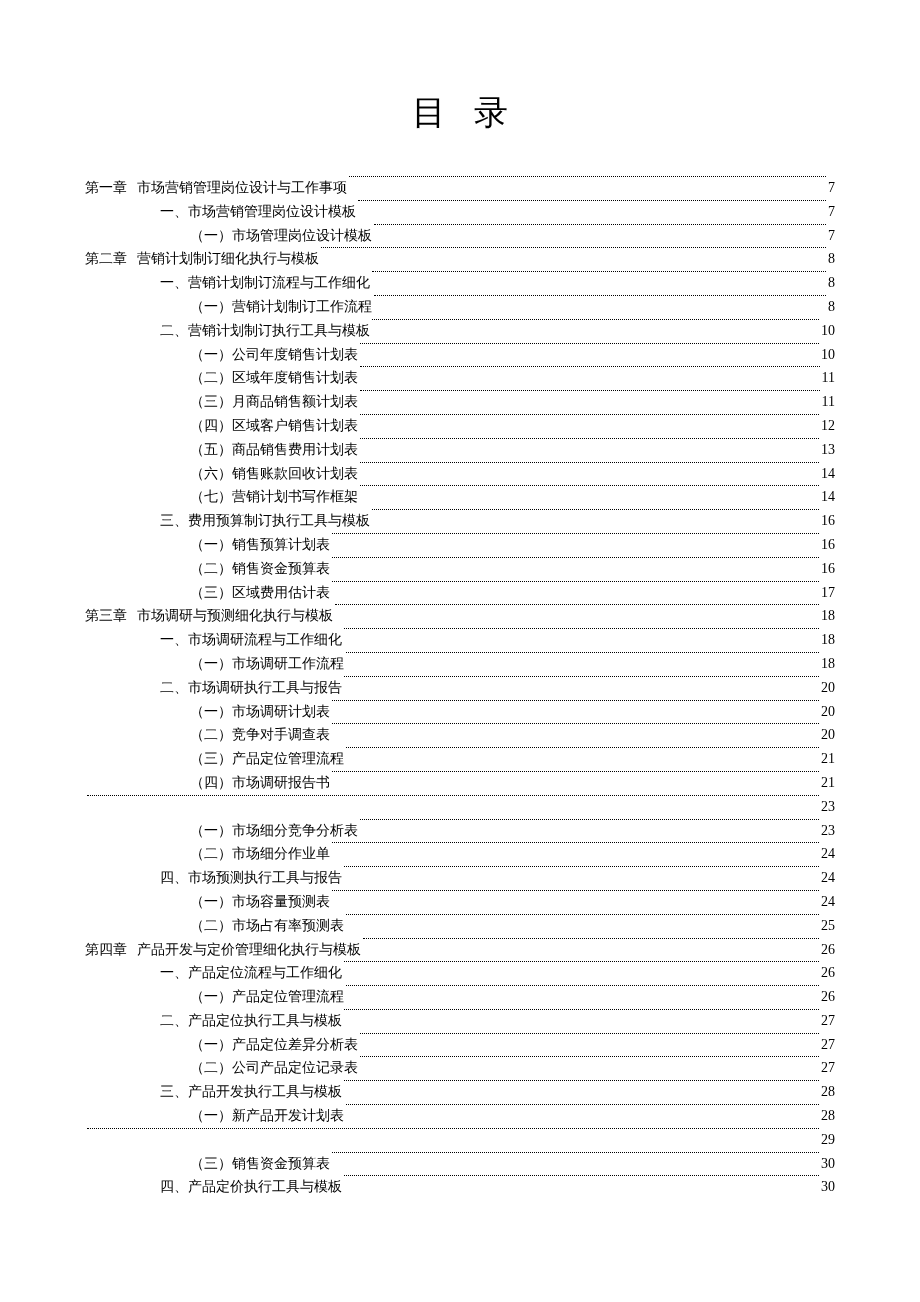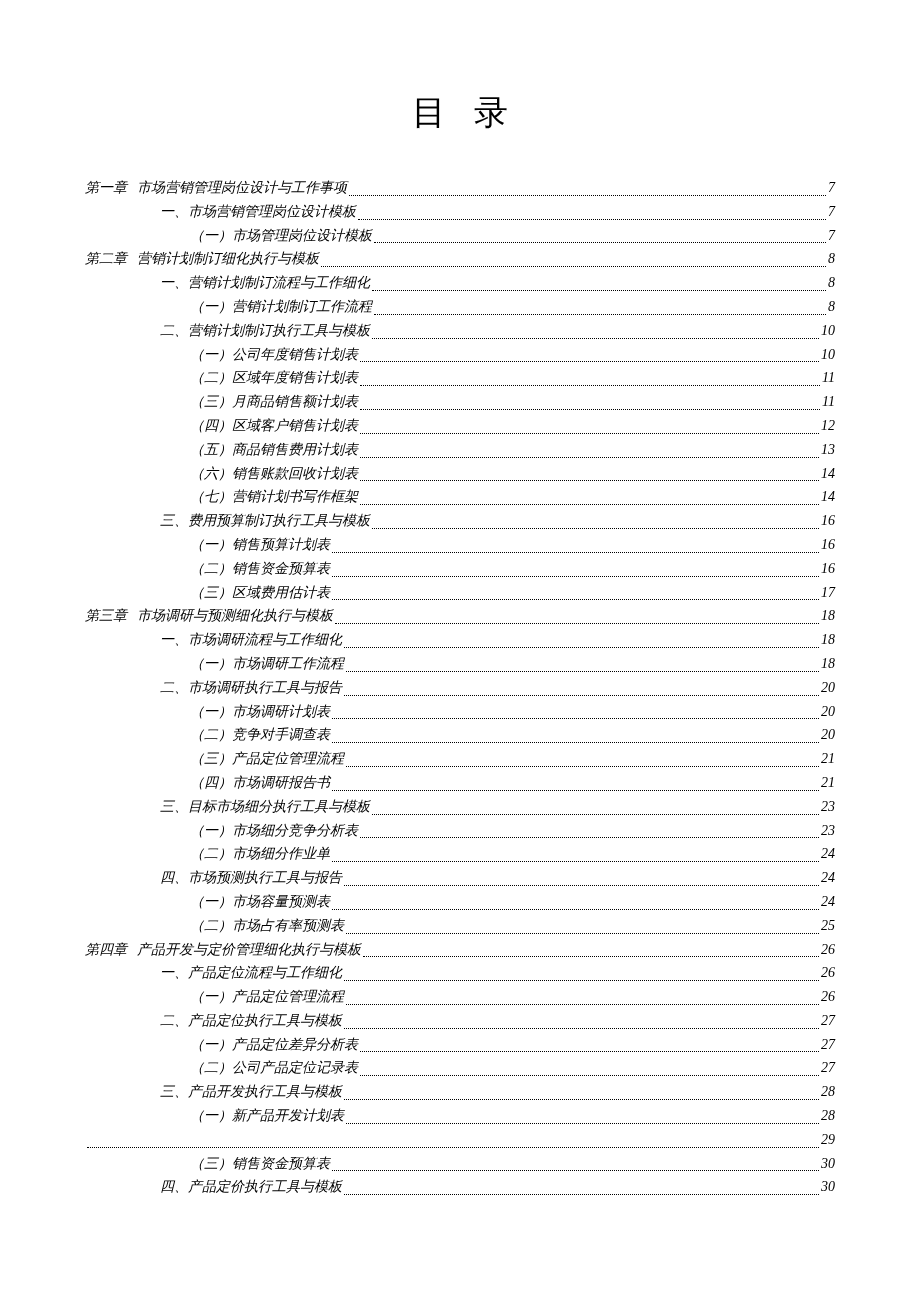--- a/index.html
+++ b/index.html
@@ -15,23 +15,22 @@
     text-align: center;
     font-size: 34px;
     font-weight: normal;
     letter-spacing: 28px;
     margin-bottom: 40px;
     padding-left: 28px;
   }
   .toc { font-size: 14px; line-height: 1.7; }
   .toc-row {
     display: flex;
-    align-items: flex-end;
+    align-items: flex-start;
     white-space: nowrap;
-    font-style: italic;
   }
   .toc-label-0 { flex: 0 0 auto; padding-right: 10px; }
   .toc-text-0 { flex: 0 0 auto; }
   .toc-text-1 { flex: 0 0 auto; padding-left: 75px; }
   .toc-text-2 { flex: 0 0 auto; padding-left: 105px; }
   .toc-dots {
     flex: 1 1 auto;
     border-bottom: 1.5px dotted #000;
     margin: 0 2px 4px 2px;
     min-width: 10px;
@@ -171,21 +170,20 @@
       <span class="toc-text-2">（三）产品定位管理流程</span>
       <span class="toc-dots"></span>
       <span class="toc-page">21</span>
     </div>
     <div class="toc-row">
       <span class="toc-text-2">（四）市场调研报告书</span>
       <span class="toc-dots"></span>
       <span class="toc-page">21</span>
     </div>
     <div class="toc-row">
-      <span class="toc-text-1">三、目标市场细分执行工具与模板</span>
       <span class="toc-dots"></span>
       <span class="toc-page">23</span>
     </div>
     <div class="toc-row">
       <span class="toc-text-2">（一）市场细分竞争分析表</span>
       <span class="toc-dots"></span>
       <span class="toc-page">23</span>
     </div>
     <div class="toc-row">
       <span class="toc-text-2">（二）市场细分作业单</span>

